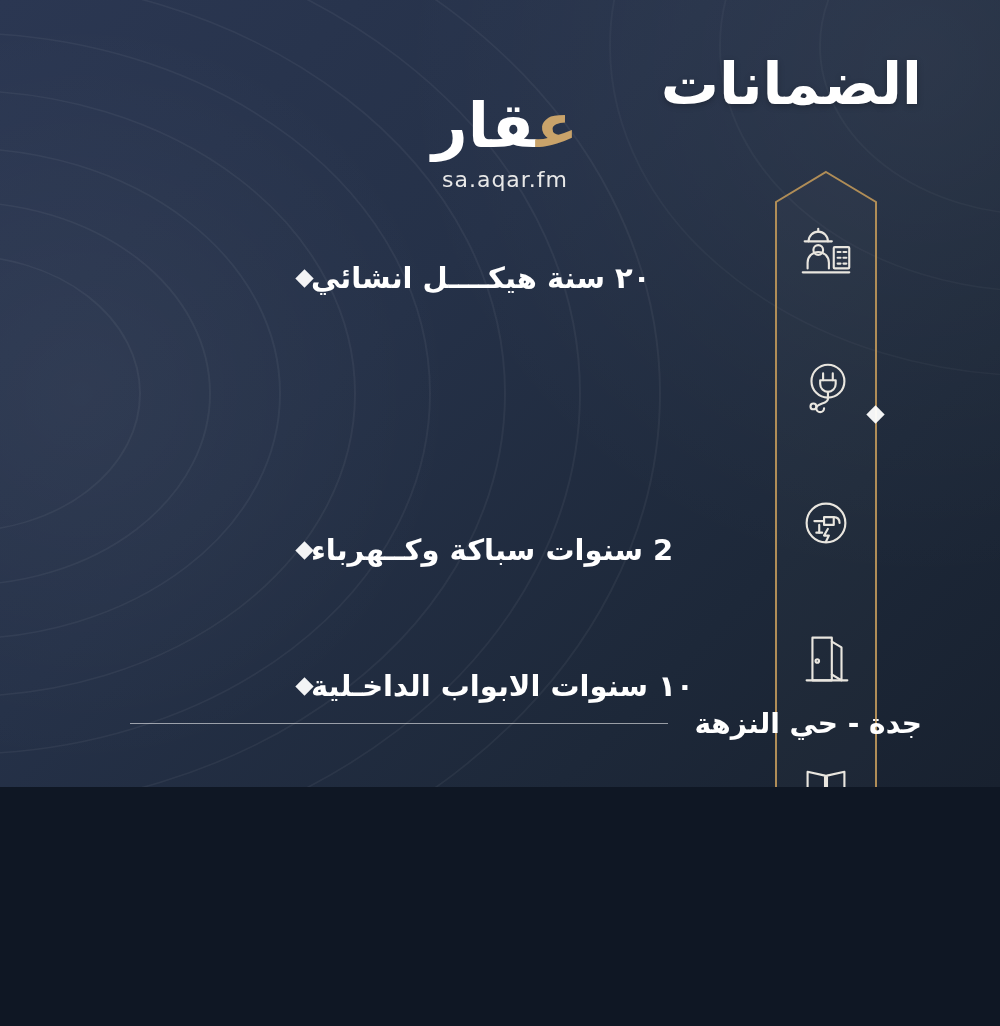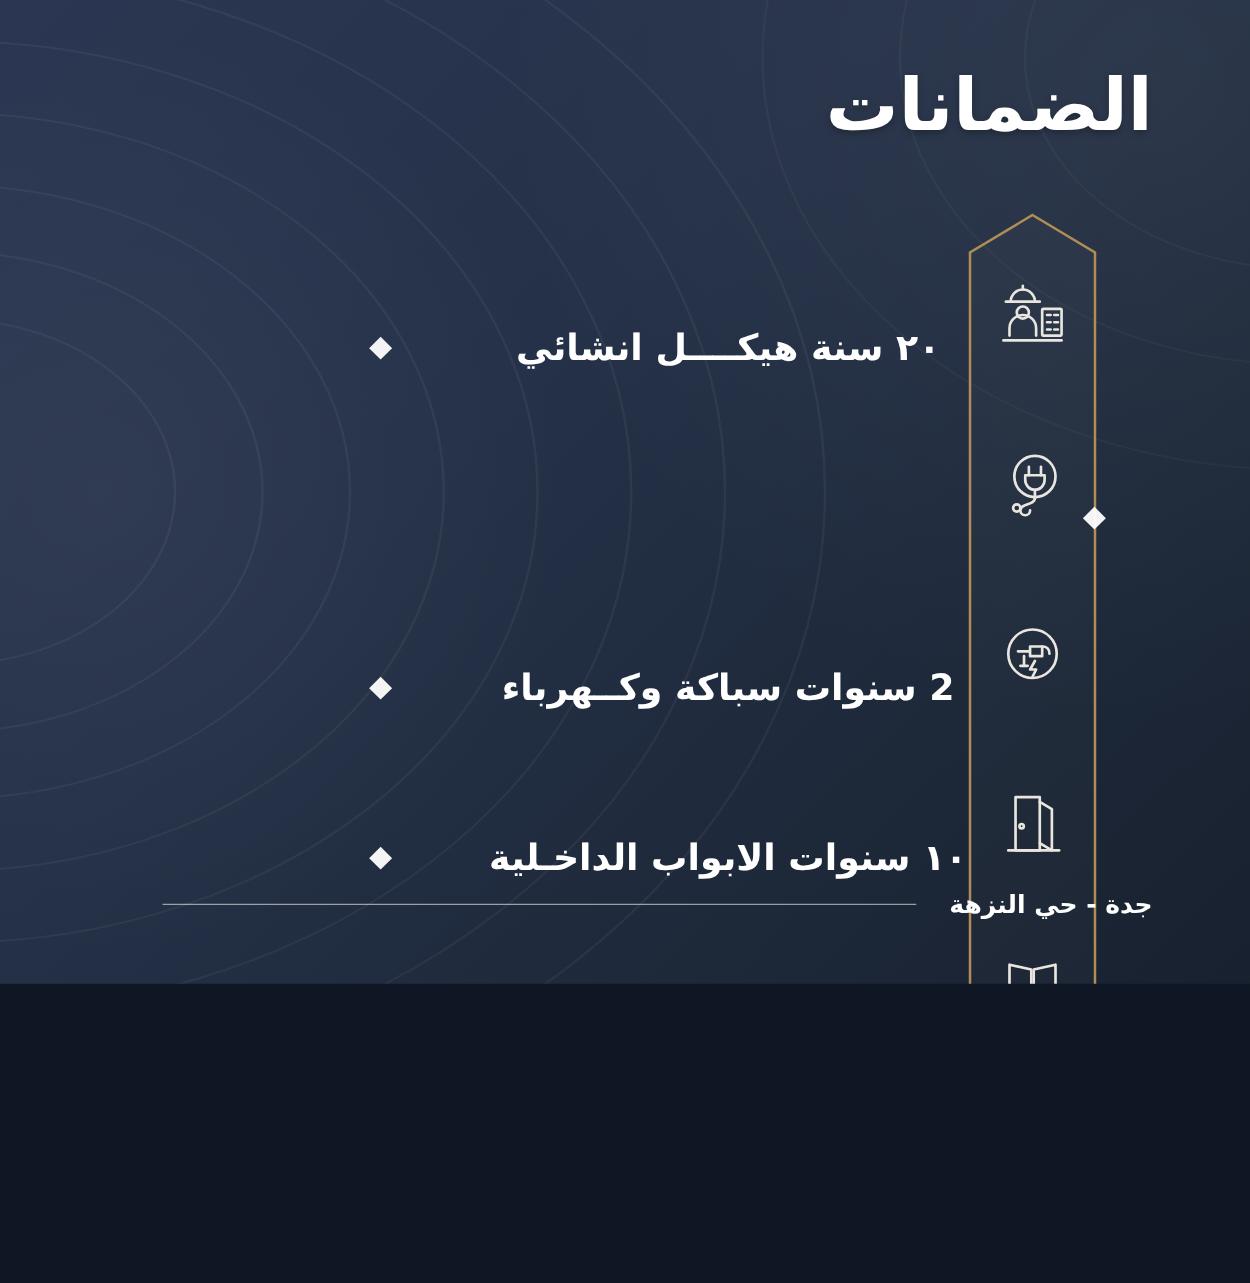--- a/index.html
+++ b/index.html
@@ -111,21 +111,21 @@
   .list-item {
     display: flex;
     align-items: center;
     justify-content: flex-start;
     height: 136px;
   }
   .item-text {
     color: #ffffff;
     font-size: 29px;
     font-weight: bold;
-    text-align: center;
+    text-align: left;
     flex: 1;
     padding-right: 28px;
     letter-spacing: 0px;
     white-space: nowrap;
   }
   .bullet {
     width: 13px;
     height: 13px;
     background: #ffffff;
     transform: rotate(45deg);
@@ -140,21 +140,21 @@
     left: 0;
     right: 0;
     bottom: 44px;
     height: 40px;
     display: flex;
     align-items: center;
     flex-direction: row;
   }
   .footer-label {
     color: #ffffff;
-    font-size: 20px;
+    font-size: 28px;
     font-weight: bold;
     white-space: nowrap;
     padding-right: 78px;
     padding-left: 26px;
   }
   .footer-rule {
     flex: 1;
     height: 1px;
     background: rgba(255,255,255,0.55);
     margin-left: 130px;
@@ -180,20 +180,26 @@
       <g fill="none" stroke="#ffffff" stroke-opacity="0.035" stroke-width="2">
         <circle cx="1040" cy="60" r="220"></circle>
         <circle cx="1040" cy="60" r="320"></circle>
         <circle cx="1040" cy="60" r="430"></circle>
       </g>
     </svg>
   </div>
 
   <div class="title">الضمانات</div>
 
+  <div class="logo">
+    <div class="logo-mark">
+      <span class="accent">ع</span><span>قار</span>
+    </div>
+    <div class="logo-sub">sa.aqar.fm</div>
+  </div>
 
   <div class="ribbon">
     <div class="ribbon-shape">
       <svg width="108" height="700" viewBox="0 0 108 700" xmlns="http://www.w3.org/2000/svg">
         <path d="M54 4 L104 34 L104 666 L54 696 L4 666 L4 34 Z" fill="rgba(255,255,255,0.02)" stroke="#b08d57" stroke-width="2"></path>
       </svg>
     </div>
     <div class="ribbon-icons">
 
       <div class="ribbon-icon">

